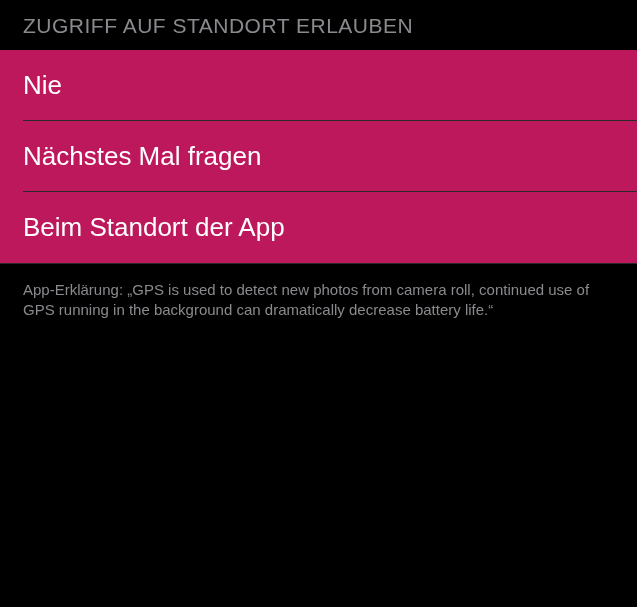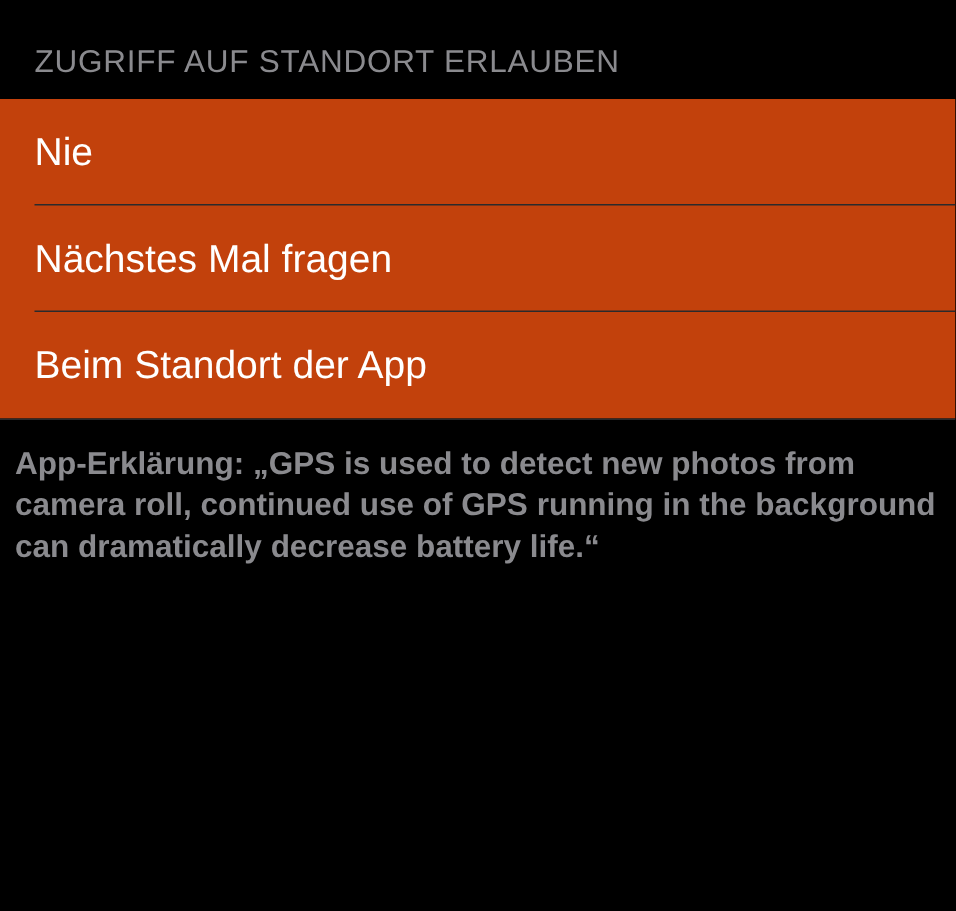--- a/index.html
+++ b/index.html
@@ -8,28 +8,28 @@
       box-sizing: border-box;
     }
     body {
       background: #000;
       font-family: -apple-system, BlinkMacSystemFont, 'Segoe UI', Helvetica, Arial, sans-serif;
       width: 637px;
       height: 607px;
       overflow: hidden;
     }
     .section-header {
-      padding: 30px 23px 12px 23px;
+      padding: 14px 23px 12px 23px;
       color: #8a8a8e;
       font-size: 21px;
       letter-spacing: 0.5px;
       text-transform: uppercase;
     }
     .list {
-      background: #c2410c;
+      background: #be185d;
     }
     .list-item {
       display: flex;
       align-items: center;
       justify-content: space-between;
       padding: 20px 23px;
       color: #fff;
       font-size: 26px;
       cursor: pointer;
       position: relative;
@@ -48,26 +48,25 @@
       height: 30px;
       display: flex;
       align-items: center;
       justify-content: center;
     }
     .checkmark svg {
       width: 28px;
       height: 28px;
     }
     .footer-text {
-      padding: 16px 10px;
+      padding: 16px 23px;
       color: #8a8a8e;
-      font-size: 21px;
+      font-size: 15px;
       line-height: 1.3;
       border-top: 1px solid #2a2a2c;
-      font-weight: bold;
     }
   </style>
 </head>
 <body>
 
 <div class="section-header">Zugriff auf Standort erlauben</div>
 
 <div class="list">
   <div class="list-item">
     <span>Nie</span>

